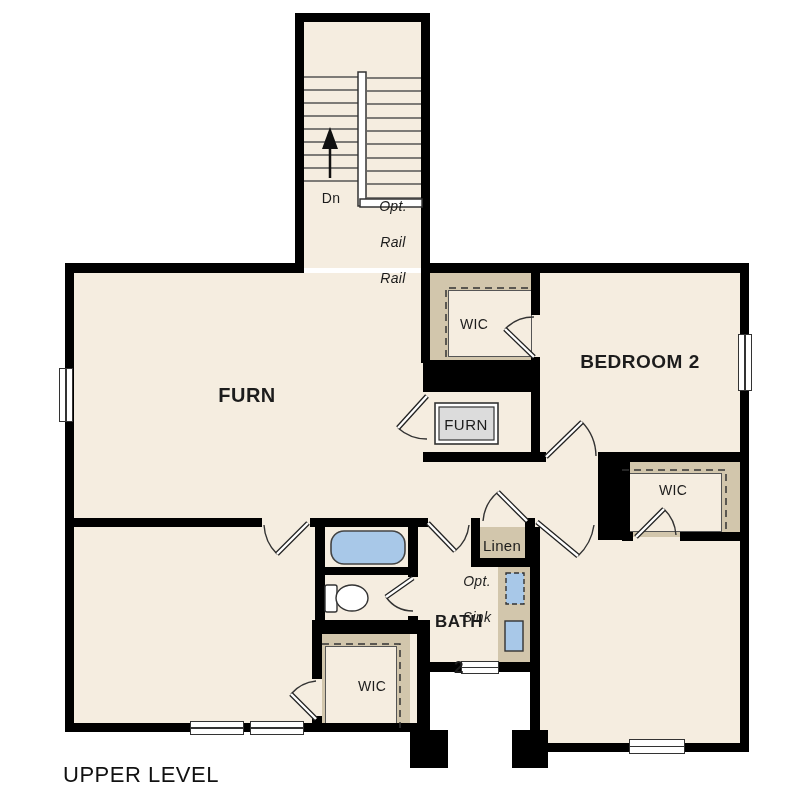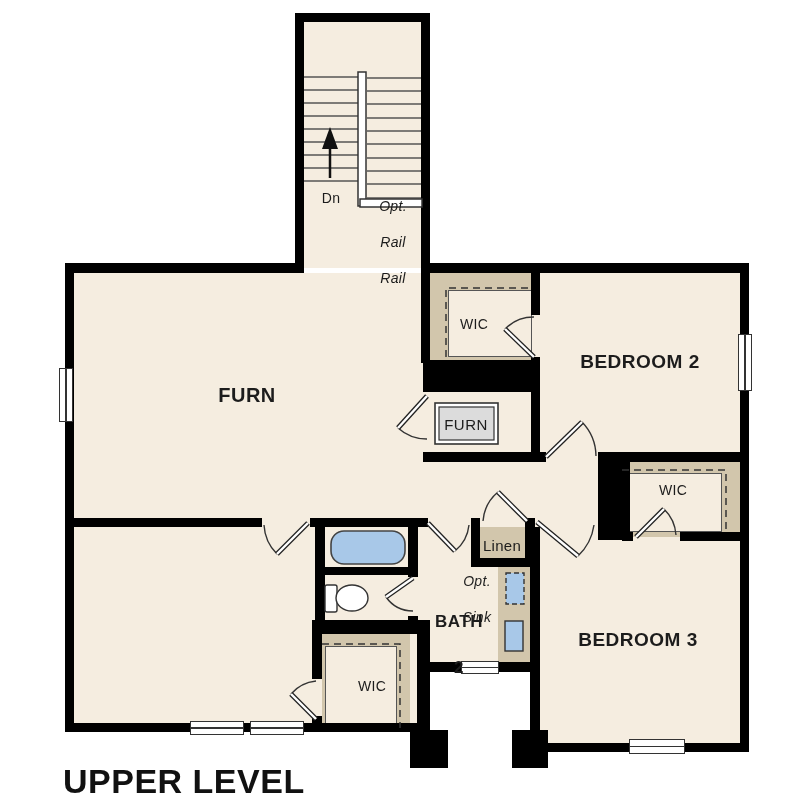--- a/index.html
+++ b/index.html
@@ -16,21 +16,21 @@
   .window{position:absolute;background:#fff;border:1.5px solid #333;box-sizing:border-box;}
   .window.h::after{content:"";position:absolute;left:0;right:0;top:50%;height:1.5px;margin-top:-1px;background:#333;}
   .window.v::after{content:"";position:absolute;top:0;bottom:0;left:50%;width:1.5px;margin-left:-1px;background:#333;}
   svg.overlay{position:absolute;left:0;top:0;pointer-events:none;}
   .lbl{position:absolute;transform:translate(-50%,-50%);font-weight:bold;color:#1c1c1c;
        white-space:nowrap;text-align:center;font-size:19px;letter-spacing:.5px;}
   .lbl.small{font-weight:normal;font-size:14px;letter-spacing:.3px;}
   .lbl.multiline{white-space:pre-line;line-height:18px;font-style:italic;}
   .lbl.bathlbl{font-size:17px;line-height:23px;white-space:pre-line;}
   .lbl.furnlbl{font-weight:normal;font-size:15px;}
-  .title{position:absolute;left:63px;top:762px;font-weight:bold;font-size:34px;color:#111;letter-spacing:.5px;}
+  .title{position:absolute;left:63px;top:762px;font-weight:normal;font-size:22px;color:#111;letter-spacing:.5px;}
   .arc{fill:none;stroke:#333;stroke-width:1.4;}
   .panel-b{stroke:#222;stroke-width:5;}
   .panel-w{stroke:#fff;stroke-width:2.4;}
   .tread{stroke:#555;stroke-width:1.4;}
   .dash{fill:none;stroke:#333;stroke-width:1.5;stroke-dasharray:7 5;}
 </style>
 </head>
 <body>
 
 <div id="plan">
@@ -193,21 +193,20 @@
     <rect x="505" y="621" width="18" height="30" style="fill:var(--fixture-blue);stroke:#333;stroke-width:1.4"></rect>
 
     <g>
       <rect x="435" y="403" width="63" height="41" fill="#fff" stroke="#333" stroke-width="1.6"></rect>
       <rect x="439" y="407" width="55" height="33" style="fill:var(--furnace-gray)" stroke="#333" stroke-width="1.2"></rect>
     </g>
   </svg>
 
   <div class="lbl" style="left:247px;top:395px;font-size:20px;">FURN</div>
   <div class="lbl" style="left:640px;top:362px;">BEDROOM 2</div>
-  <div class="lbl" style="left:638px;top:640px;">BEDROOM 3</div>
 
   <div class="lbl bathlbl" style="left:459px;top:633px;">
     <span>BATH</span><br>
     <span>2</span>
   </div>
 
   <div class="lbl small" style="left:474px;top:324px;">WIC</div>
   <div class="lbl small" style="left:673px;top:490px;">WIC</div>
   <div class="lbl small" style="left:372px;top:686px;">WIC</div>
   <div class="lbl small" style="left:502px;top:545px;font-size:15px;">Linen</div>

